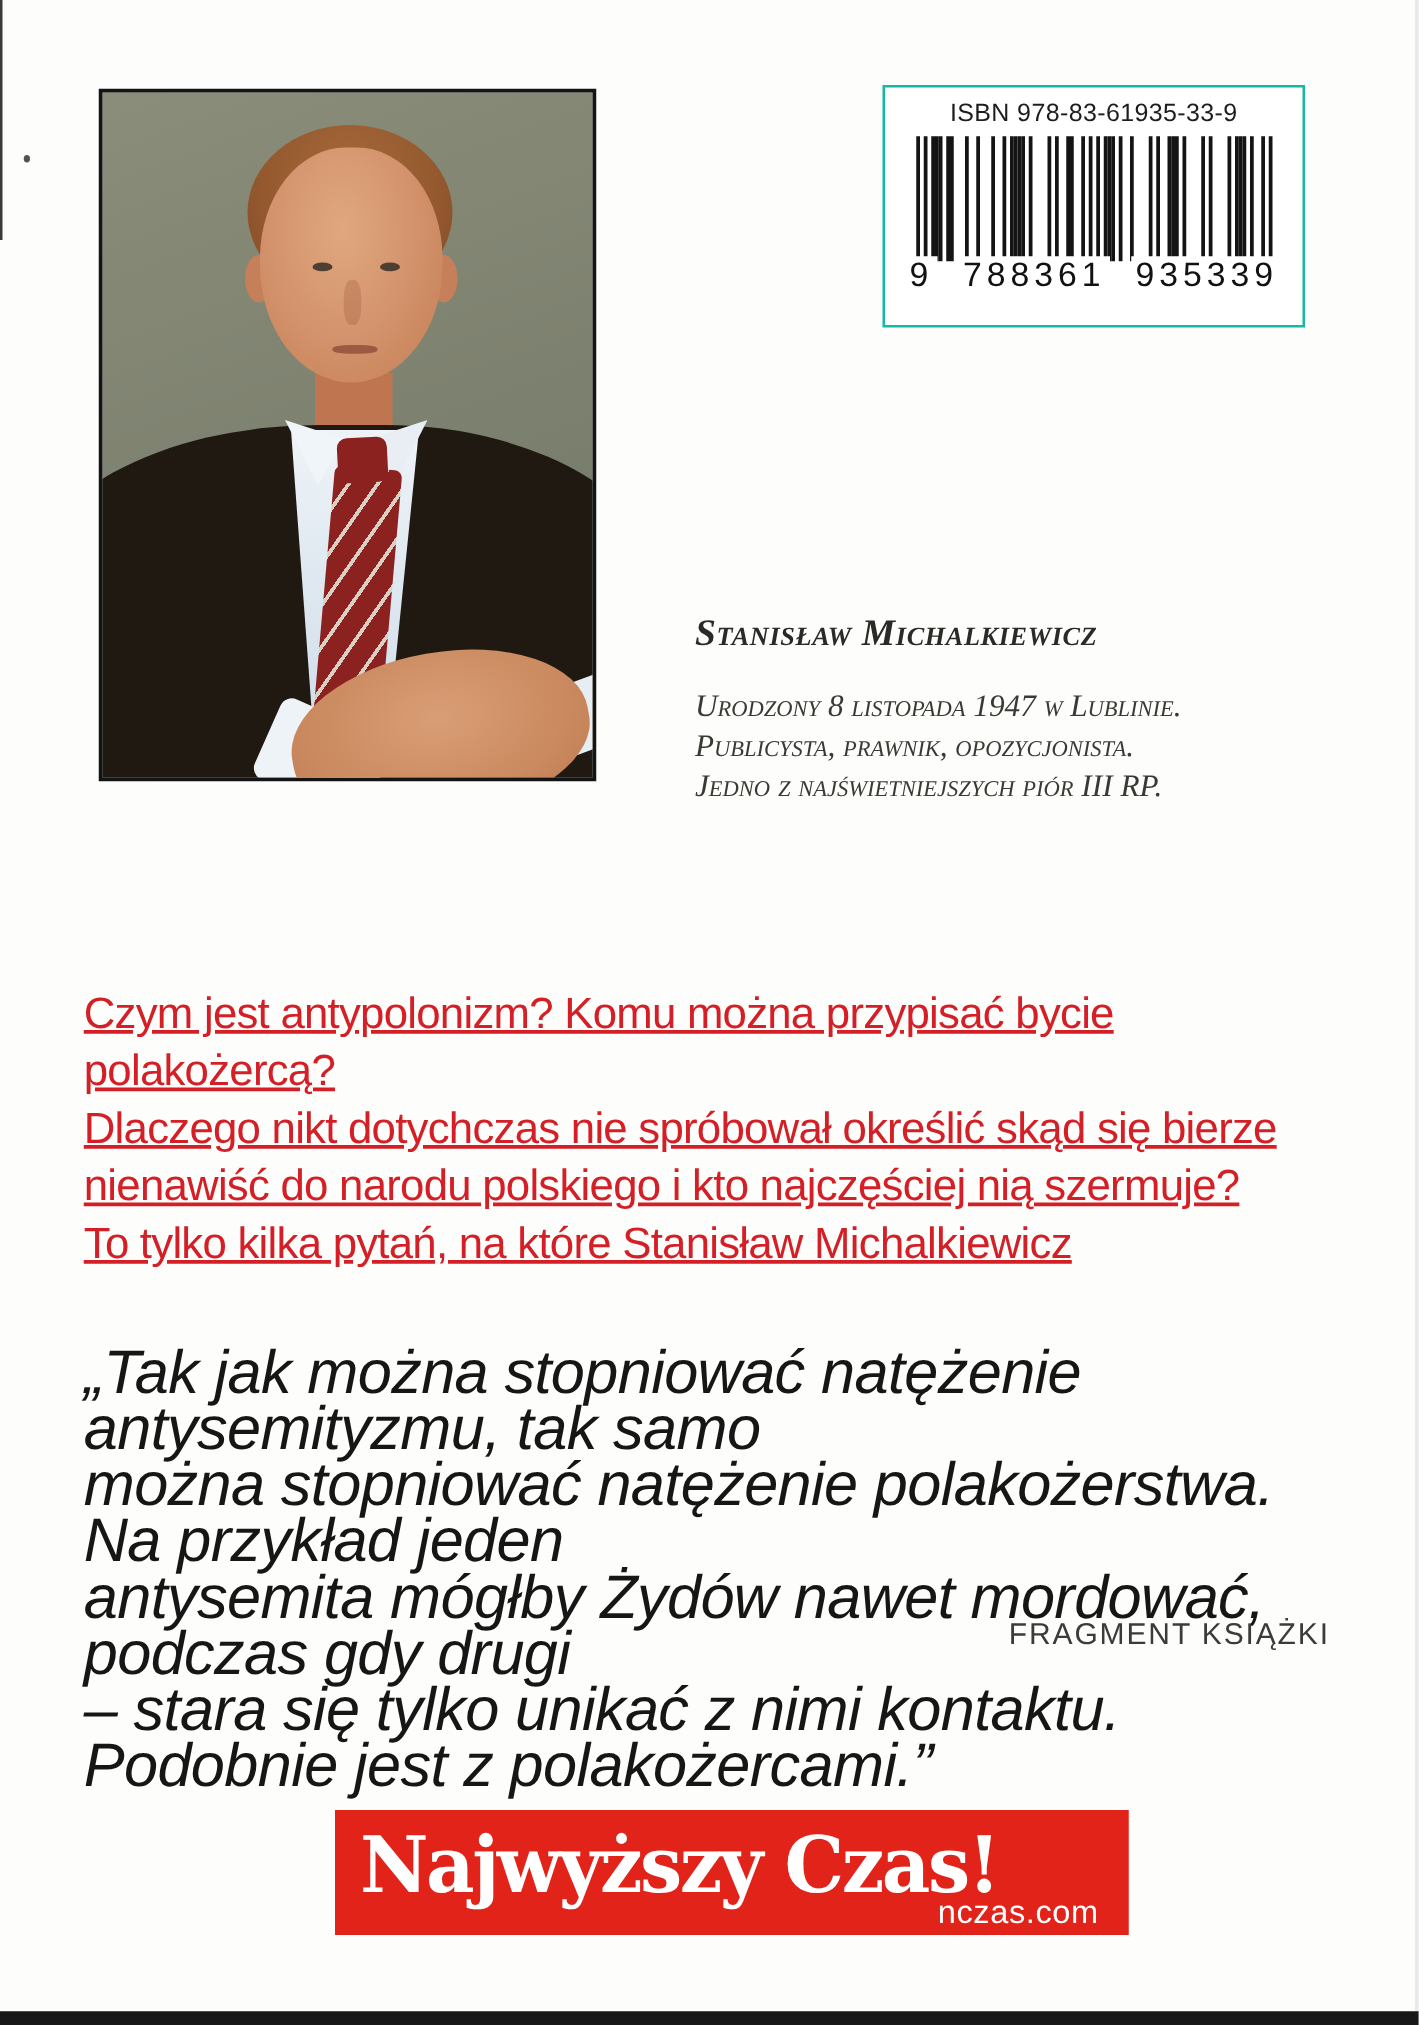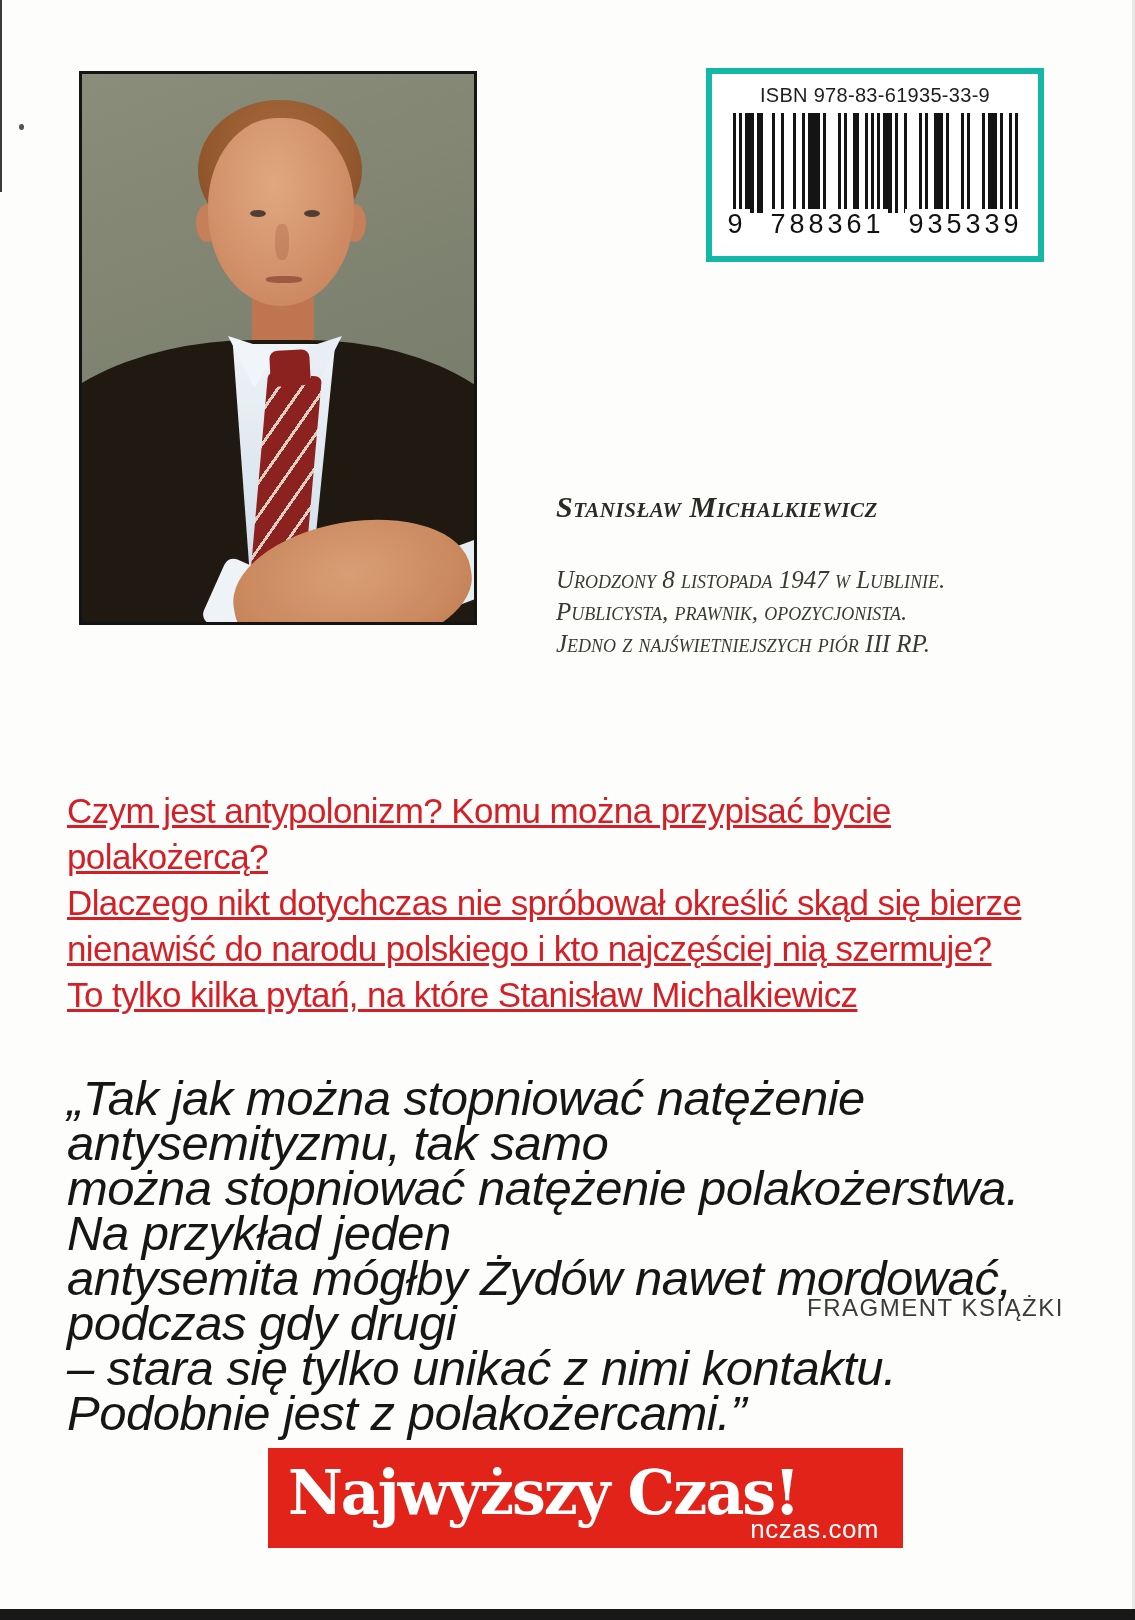--- a/index.html
+++ b/index.html
@@ -52,42 +52,42 @@
   .p-knot{left:188px;top:276px;width:40px;height:36px;background:#8c2220;border-radius:8px;transform:rotate(-3deg);}
   .p-cuff-l{left:128px;top:498px;width:96px;height:70px;background:#eef3f7;border-radius:10px;transform:rotate(24deg);}
   .p-cuff-r{left:356px;top:470px;width:60px;height:56px;background:#e6edf3;border-radius:10px;transform:rotate(-20deg);}
   .p-hands{left:150px;top:448px;width:240px;height:130px;transform:rotate(-10deg);
            border-radius:50% 50% 45% 45%;
            background:radial-gradient(ellipse at 50% 40%,#d99e76 0%,#cb8a60 60%,#bd7a52 100%);}
 
   
   .isbn-box{
     position:absolute;left:706px;top:68px;width:338px;height:194px;
-    border:6px solid #14b8a6;background:#ffffff;box-sizing:border-box;
+    border:2px solid #14b8a6;background:#ffffff;box-sizing:border-box;
   }
   .isbn-label{text-align:center;margin-top:10px;font-size:20px;color:#1d1d1d;letter-spacing:.3px;}
   .bars{position:relative;width:285px;height:130px;margin:6px auto 0;display:flex;align-items:flex-start;}
   .mod{flex:none;width:3px;height:100px;}
   .mod.on{background:#141414;}
   .mod.guard.on{height:124px;}
   .digits{
     position:absolute;left:-8px;right:-8px;top:96px;display:flex;justify-content:space-between;
     font-size:27px;color:#111;letter-spacing:4px;
   }
   .digits span{background:#fff;padding:0 3px;line-height:30px;}
 
   
   .author-block{
     position:absolute;left:556px;top:490px;width:470px;
     font-family:"Liberation Serif", serif;color:#33322e;font-style:italic;
   }
   .author-name{
     font-variant:small-caps;font-weight:bold;font-size:30px;letter-spacing:.5px;color:#2b2a26;
   }
-  .author-bio{margin-top:40px;font-variant:small-caps;font-size:25px;line-height:32px;color:#3a3933;}
+  .author-bio{margin-top:26px;font-variant:small-caps;font-size:25px;line-height:32px;color:#3a3933;}
 
   
   .blurb{
     position:absolute;left:67px;top:788px;width:990px;
     font-size:35px;line-height:46px;letter-spacing:-.6px;color:var(--blurb-red);text-decoration:underline;
   }
 
   
   .quote{
     position:absolute;left:67px;top:1076px;width:960px;

